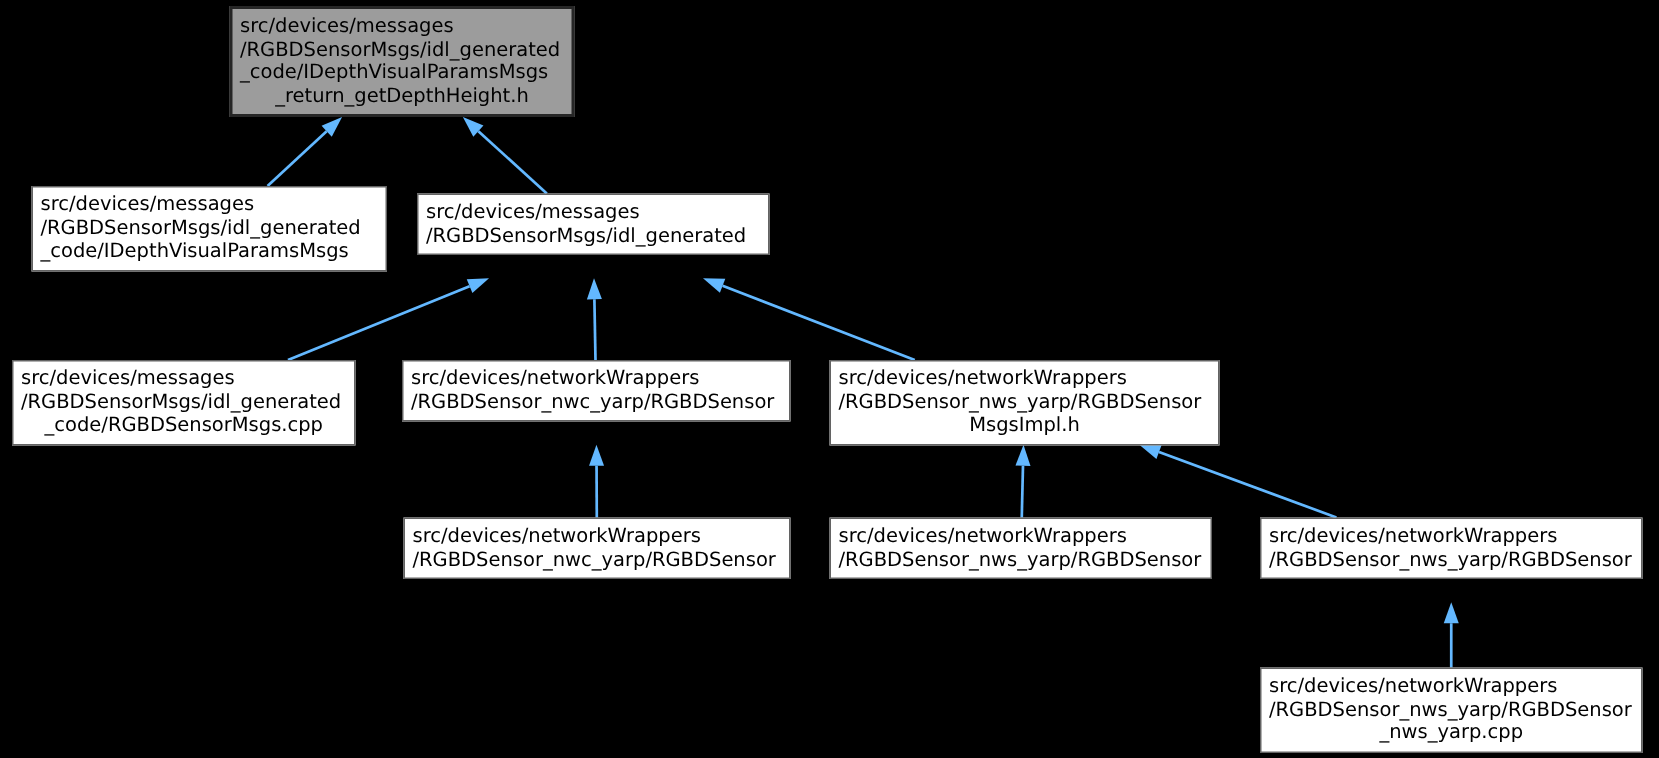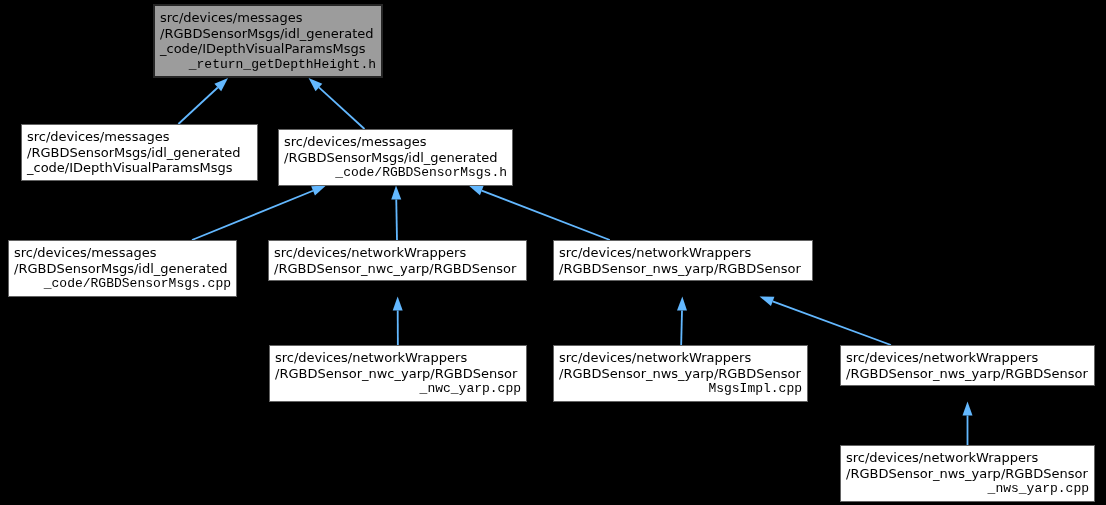--- a/index.html
+++ b/index.html
@@ -33,21 +33,21 @@
     line-height:15.5px;
     padding:4px 5px;
     cursor:pointer;
   }
   .node.current{
     background:var(--current-fill);
     border:2px solid var(--current-border);
     cursor:default;
   }
   .node-line{text-align:left;white-space:nowrap;}
-  .node-line-last{text-align:right;font-family:Liberation Mono, monospace;}
+  .node-line-last{text-align:center;}
 
   
   #n0{left:153px;top:4px;width:230px;}
   #n1{left:21px;top:124px;width:237px;}
   #n2{left:278px;top:129px;width:235px;}
   #n3{left:8px;top:240px;width:229px;}
   #n4{left:268px;top:240px;width:259px;}
   #n5{left:553px;top:240px;width:260px;}
   #n6{left:269px;top:345px;width:258px;}
   #n7{left:553px;top:345px;width:255px;}
@@ -88,49 +88,47 @@
 
   <div class="node" id="n1">
       <div class="node-line">src/devices/messages</div>
       <div class="node-line">/RGBDSensorMsgs/idl_generated</div>
       <div class="node-line">_code/IDepthVisualParamsMsgs</div>
     </div>
 
   <div class="node" id="n2">
       <div class="node-line">src/devices/messages</div>
       <div class="node-line">/RGBDSensorMsgs/idl_generated</div>
-      <div class="node-line node-line-last">_code/RGBDSensorMsgs.h</div>
     </div>
 
   <div class="node" id="n3">
       <div class="node-line">src/devices/messages</div>
       <div class="node-line">/RGBDSensorMsgs/idl_generated</div>
       <div class="node-line node-line-last">_code/RGBDSensorMsgs.cpp</div>
     </div>
 
   <div class="node" id="n4">
       <div class="node-line">src/devices/networkWrappers</div>
       <div class="node-line">/RGBDSensor_nwc_yarp/RGBDSensor</div>
     </div>
 
   <div class="node" id="n5">
       <div class="node-line">src/devices/networkWrappers</div>
       <div class="node-line">/RGBDSensor_nws_yarp/RGBDSensor</div>
+      <div class="node-line node-line-last">MsgsImpl.h</div>
     </div>
 
   <div class="node" id="n6">
       <div class="node-line">src/devices/networkWrappers</div>
       <div class="node-line">/RGBDSensor_nwc_yarp/RGBDSensor</div>
-      <div class="node-line node-line-last">_nwc_yarp.cpp</div>
     </div>
 
   <div class="node" id="n7">
       <div class="node-line">src/devices/networkWrappers</div>
       <div class="node-line">/RGBDSensor_nws_yarp/RGBDSensor</div>
-      <div class="node-line node-line-last">MsgsImpl.cpp</div>
     </div>
 
   <div class="node" id="n8">
       <div class="node-line">src/devices/networkWrappers</div>
       <div class="node-line">/RGBDSensor_nws_yarp/RGBDSensor</div>
     </div>
 
   <div class="node" id="n9">
       <div class="node-line">src/devices/networkWrappers</div>
       <div class="node-line">/RGBDSensor_nws_yarp/RGBDSensor</div>

